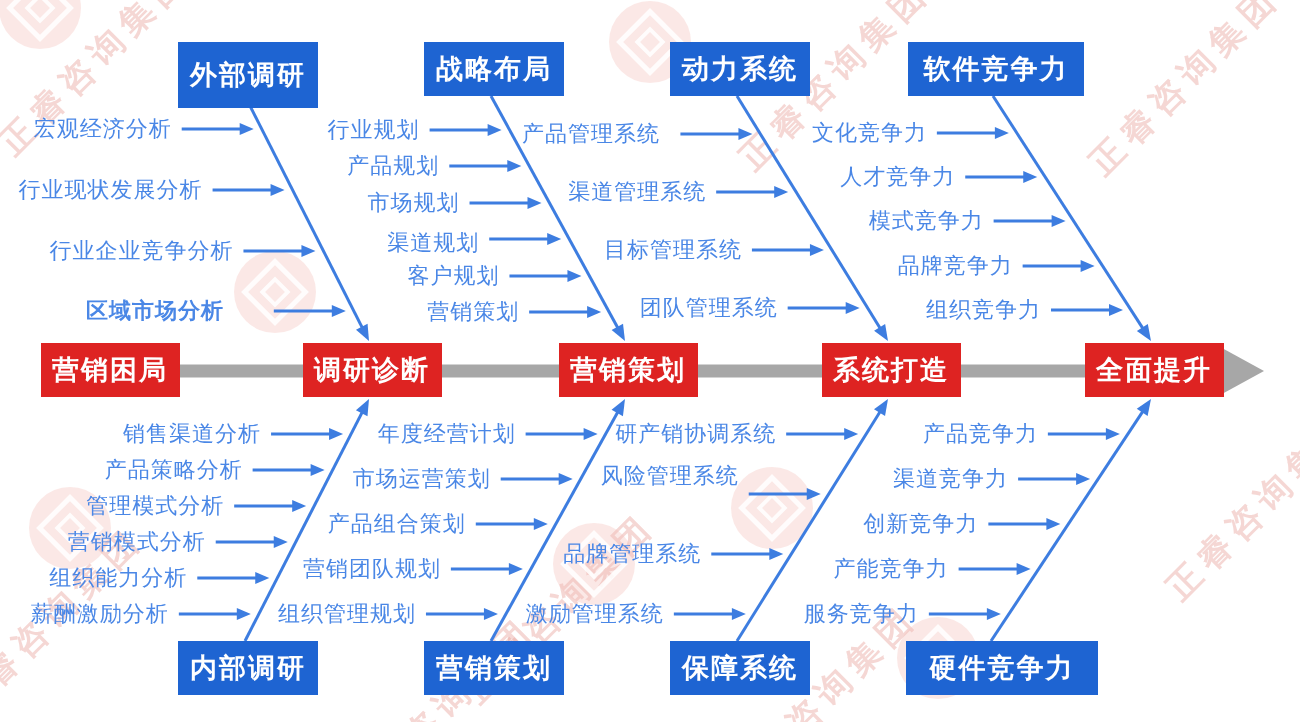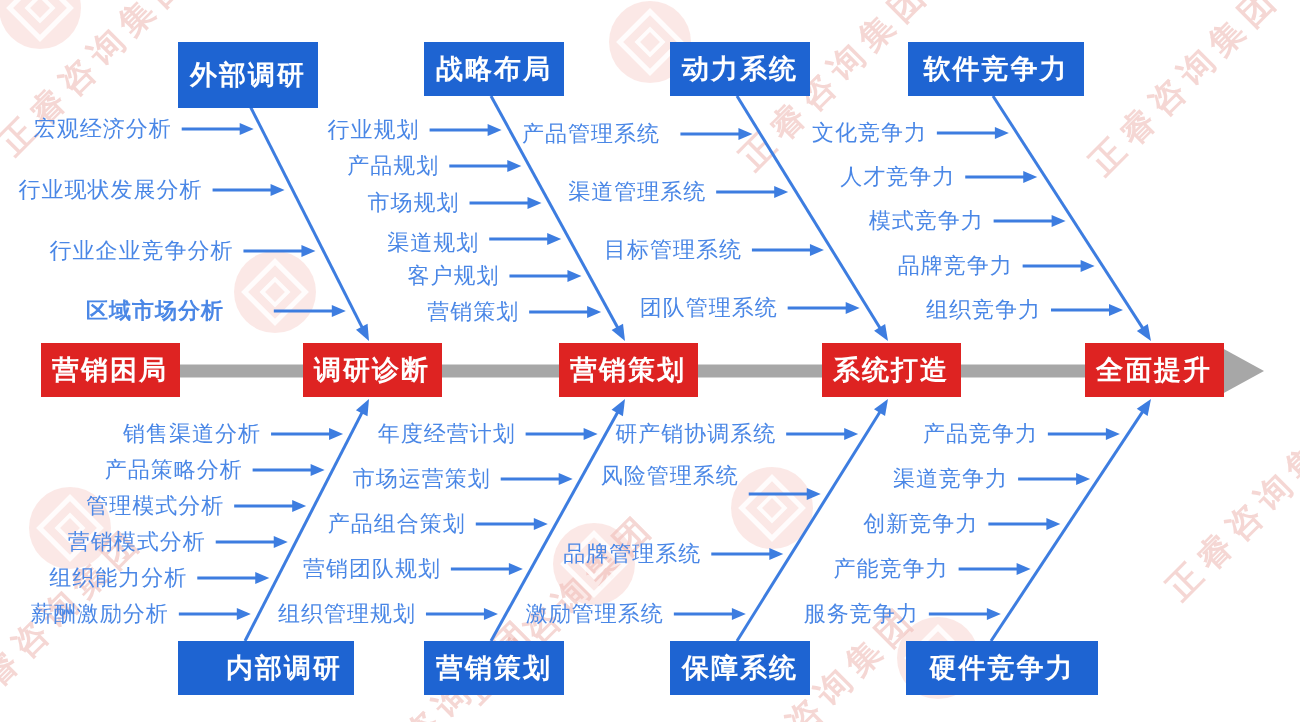--- a/index.html
+++ b/index.html
@@ -190,21 +190,21 @@
   <div id="boxes">
       <div class="box red" style="left: 40.5px; top: 343px; width: 139px; height: 54px;">营销困局</div>
       <div class="box red" style="left: 302.5px; top: 343px; width: 139px; height: 54px;">调研诊断</div>
       <div class="box red" style="left: 558.5px; top: 343px; width: 139px; height: 54px;">营销策划</div>
       <div class="box red" style="left: 821.5px; top: 343px; width: 139px; height: 54px;">系统打造</div>
       <div class="box red" style="left: 1084.5px; top: 343px; width: 139px; height: 54px;">全面提升</div>
       <div class="box blue" style="left: 178px; top: 42px; width: 140px; height: 66px;">外部调研</div>
       <div class="box blue" style="left: 424px; top: 42px; width: 140px; height: 54px;">战略布局</div>
       <div class="box blue" style="left: 670px; top: 42px; width: 140px; height: 54px;">动力系统</div>
       <div class="box blue" style="left: 908px; top: 42px; width: 176px; height: 54px;">软件竞争力</div>
-      <div class="box blue" style="left: 178px; top: 641px; width: 140px; height: 54px; padding-left: 36px;">内部调研</div>
+      <div class="box blue" style="left: 178px; top: 641px; width: 140px; height: 54px;">内部调研</div>
       <div class="box blue" style="left: 424px; top: 641px; width: 140px; height: 54px;">营销策划</div>
       <div class="box blue" style="left: 670px; top: 641px; width: 140px; height: 54px;">保障系统</div>
       <div class="box blue" style="left: 906px; top: 641px; width: 192px; height: 54px;">硬件竞争力</div>
     </div>
   <div id="items">
       <div class="item-label" style="right: 1128.3px; top: 114px;">宏观经济分析</div>
       <div class="item-label" style="right: 1097.42px; top: 175px;">行业现状发展分析</div>
       <div class="item-label" style="right: 1066.55px; top: 236px;">行业企业竞争分析</div>
       <div class="item-label" style="right: 1076px; top: 296px; font-weight: bold;">区域市场分析</div>
       <div class="item-label" style="right: 880.404px; top: 115px;">行业规划</div>

